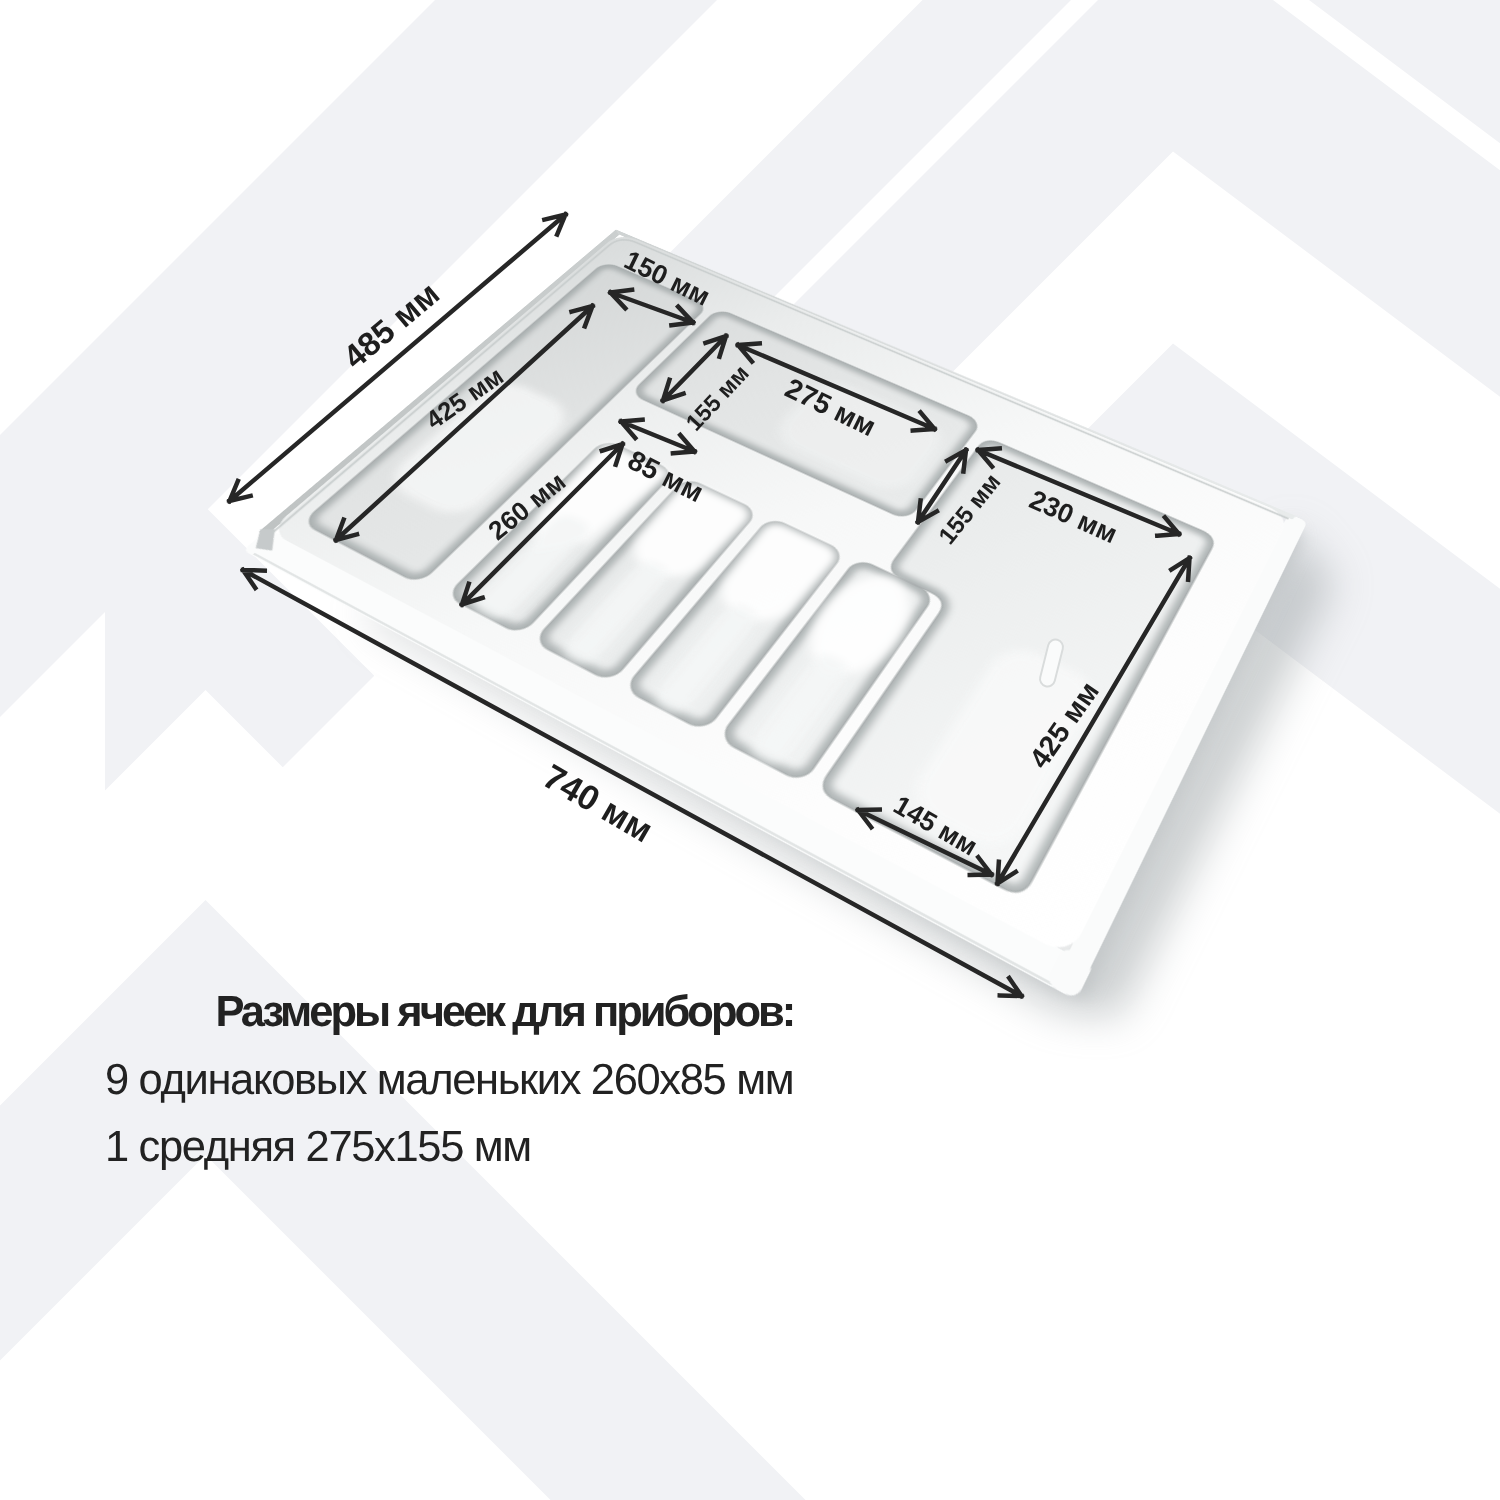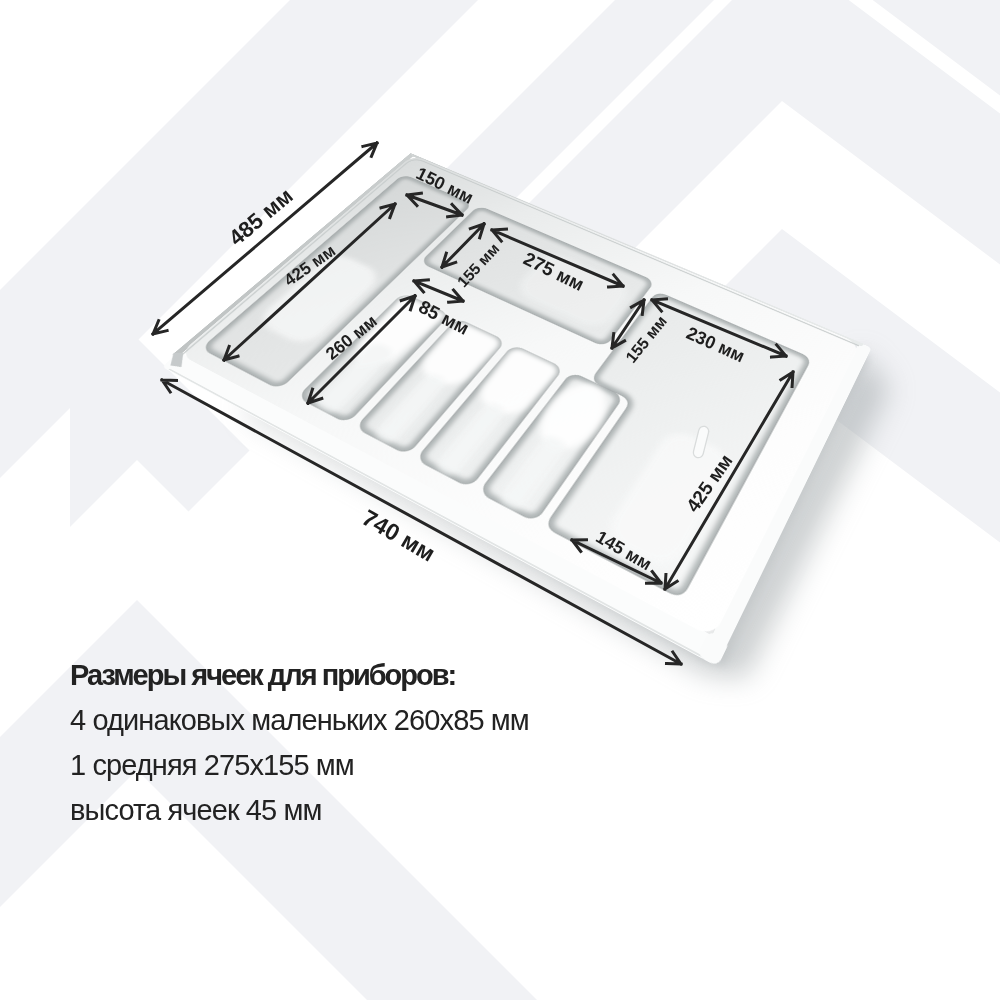--- a/index.html
+++ b/index.html
@@ -1,18 +1,18 @@
 <!DOCTYPE html>
 <html><head><meta charset="utf-8"><style>
 html,body{margin:0;padding:0;width:1000px;height:1000px;background:#ffffff;overflow:hidden;}
 #stage{position:absolute;left:0;top:0;width:1000px;height:1000px;font-family:"Liberation Sans",sans-serif;}
 #bg,#fg{position:absolute;left:0;top:0;}
 #tray{position:absolute;left:0;top:0;width:800px;height:560px;transform-origin:0 0;transform:matrix3d(0.446644,0.192282,0,-0.00017488,-0.549454,0.262009,0,-0.00040547,0,0,1,0,410.2625,144.1151,0,1);}
 #txt{position:absolute;left:70px;top:653px;color:#222222;font-size:29px;line-height:45px;letter-spacing:-0.9px;}
-#txt .h{font-weight:bold;letter-spacing:-2px;}
+#txt .h{font-weight:bold;letter-spacing:-2px;text-align:right;}
 </style></head><body>
 <div id="stage">
 <svg id="bg" width="1000" height="1000" xmlns="http://www.w3.org/2000/svg">
 <defs>
 <filter id="blur14" x="-30%" y="-30%" width="160%" height="160%">
           <feGaussianBlur stdDeviation="14"></feGaussianBlur>
         </filter>
 <filter id="blur5" x="-30%" y="-30%" width="160%" height="160%">
           <feGaussianBlur stdDeviation="5"></feGaussianBlur>
         </filter>
@@ -177,16 +177,15 @@
       <text transform="translate(715.8,344) rotate(24)" text-anchor="middle" font-family="Liberation Sans, sans-serif" font-weight="bold" fill="#1e1e1e" font-size="18px" y="6.6">230 мм</text>
       <text transform="translate(709,483) rotate(-55)" text-anchor="middle" font-family="Liberation Sans, sans-serif" font-weight="bold" fill="#1e1e1e" font-size="19px" y="6.9">425 мм</text>
       <text transform="translate(624,550) rotate(30)" text-anchor="middle" font-family="Liberation Sans, sans-serif" font-weight="bold" fill="#1e1e1e" font-size="17.8px" y="6.5">145 мм</text>
       <text transform="translate(399,535) rotate(30)" text-anchor="middle" font-family="Liberation Sans, sans-serif" font-weight="bold" fill="#1e1e1e" font-size="23.2px" y="8.5">740 мм</text>
 <g transform="translate(701,442) rotate(14)">
         <rect x="-5" y="-16" width="10" height="32" rx="5" fill="#fafbfb" stroke="#d9dcdc" stroke-width="1.3"></rect>
       </g>
 </svg>
 <div id="txt">
 <div class="h">Размеры ячеек для приборов:</div>
-<div>4 одинаковых маленьких 260х85 мм</div>
+<div>9 одинаковых маленьких 260х85 мм</div>
 <div>1 средняя 275х155 мм</div>
-<div>высота ячеек 45 мм</div>
 </div>
 </div>
 </body></html>

